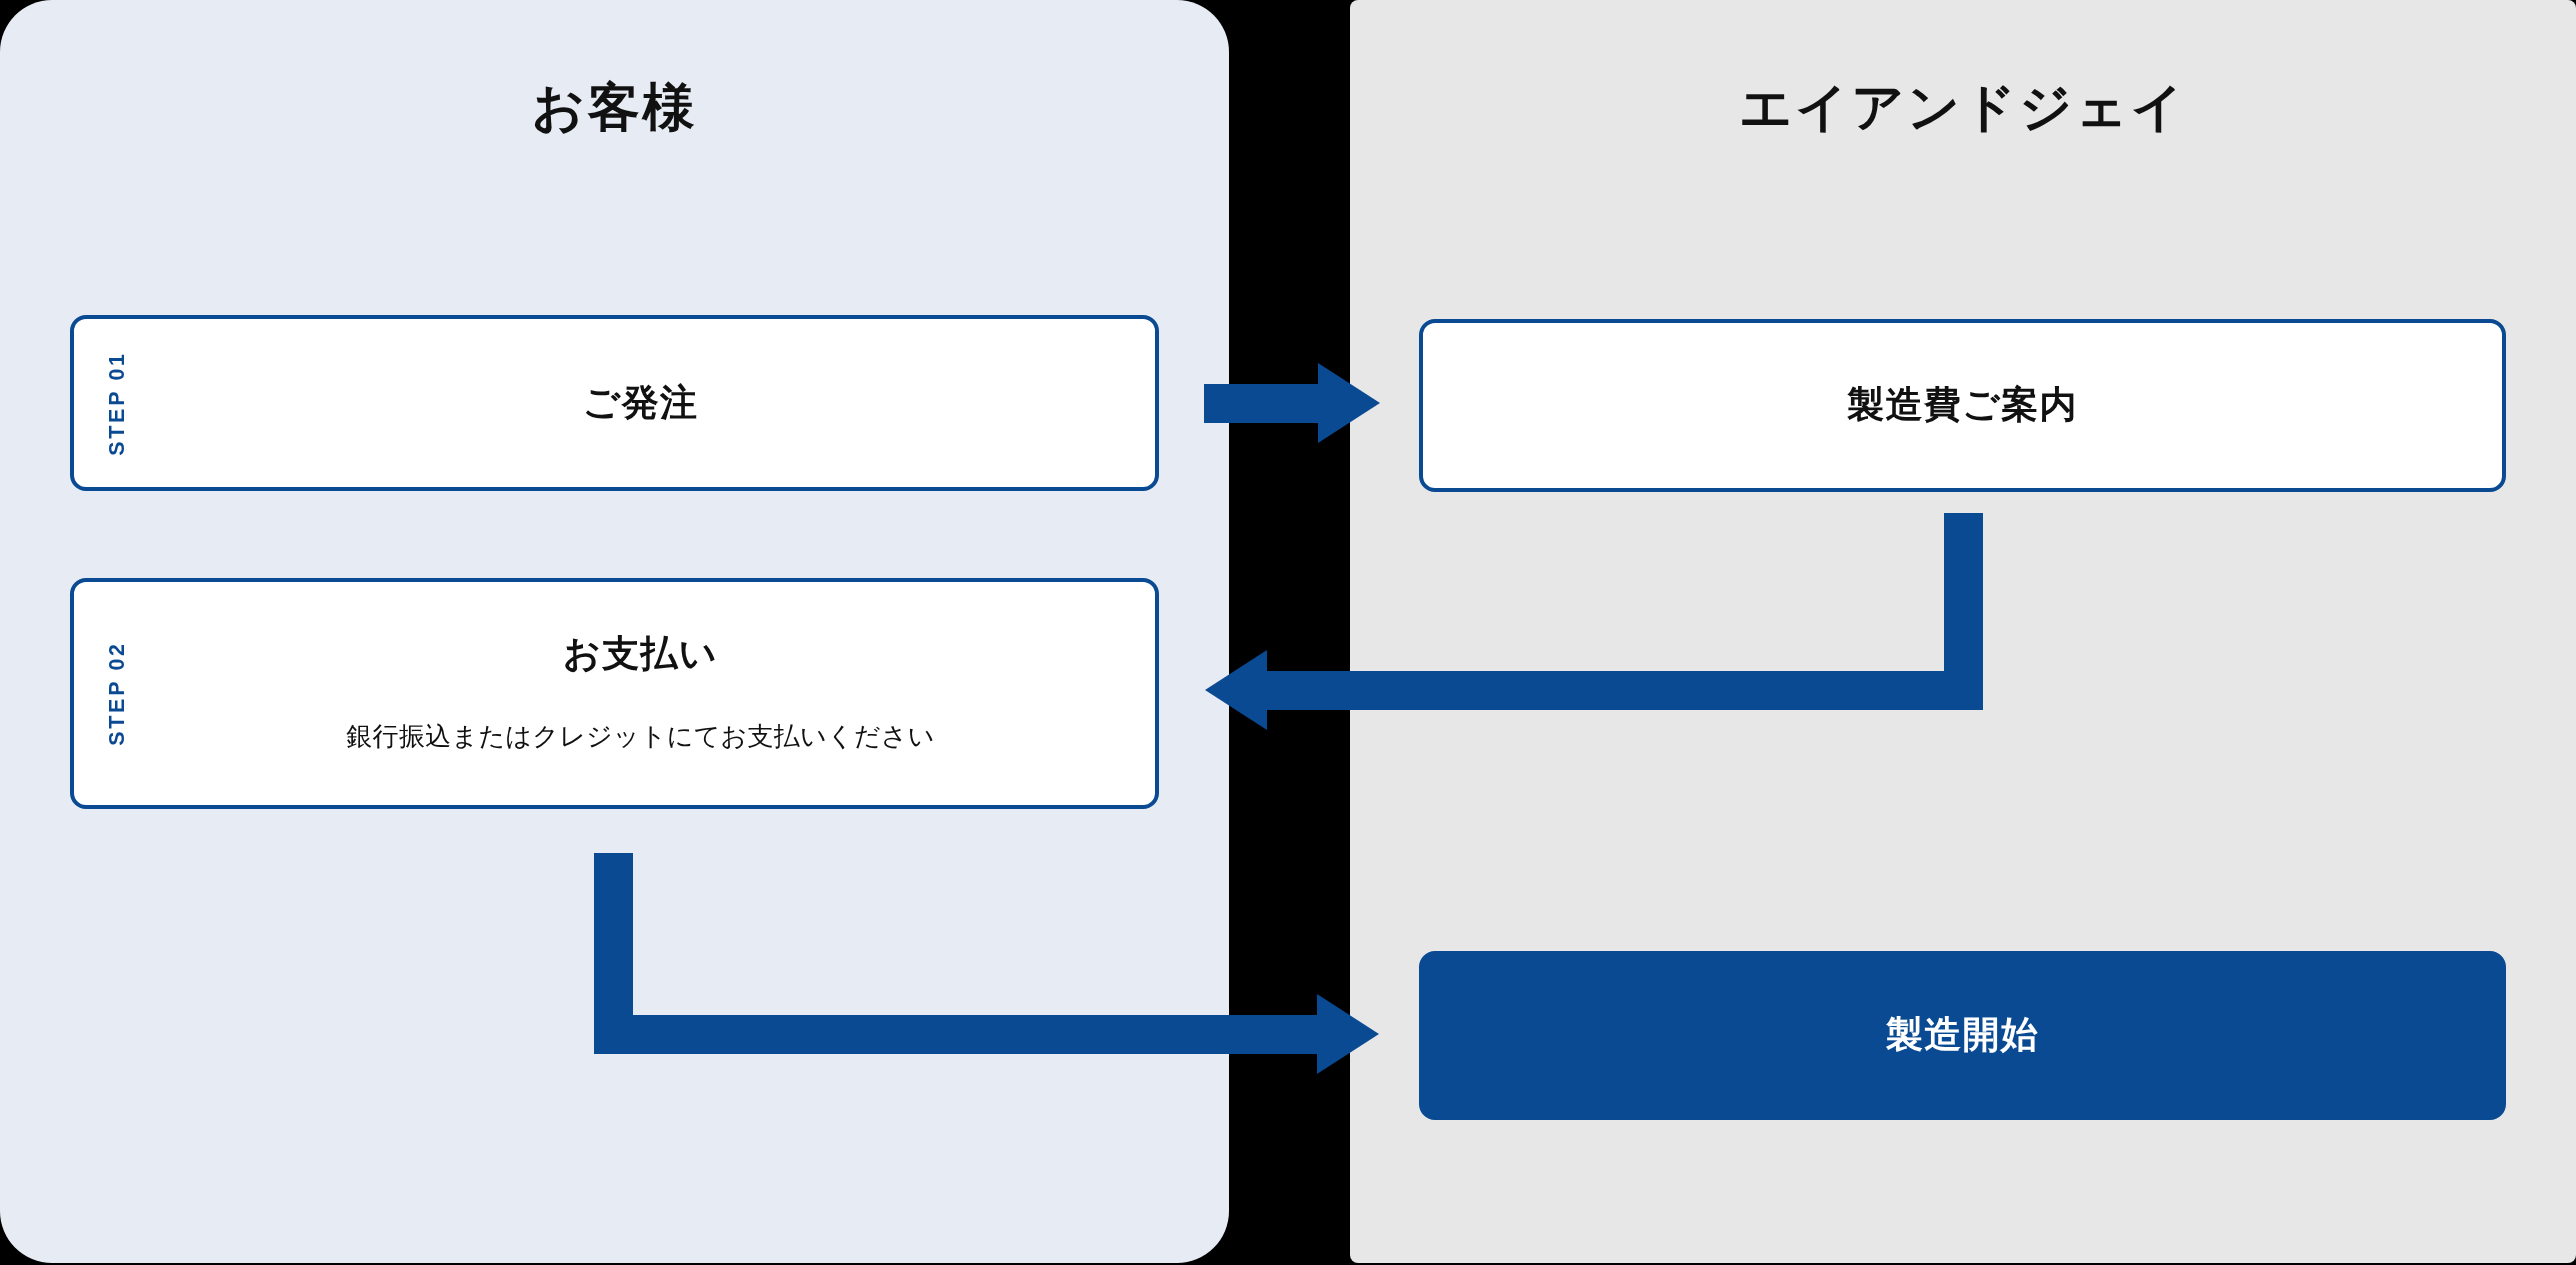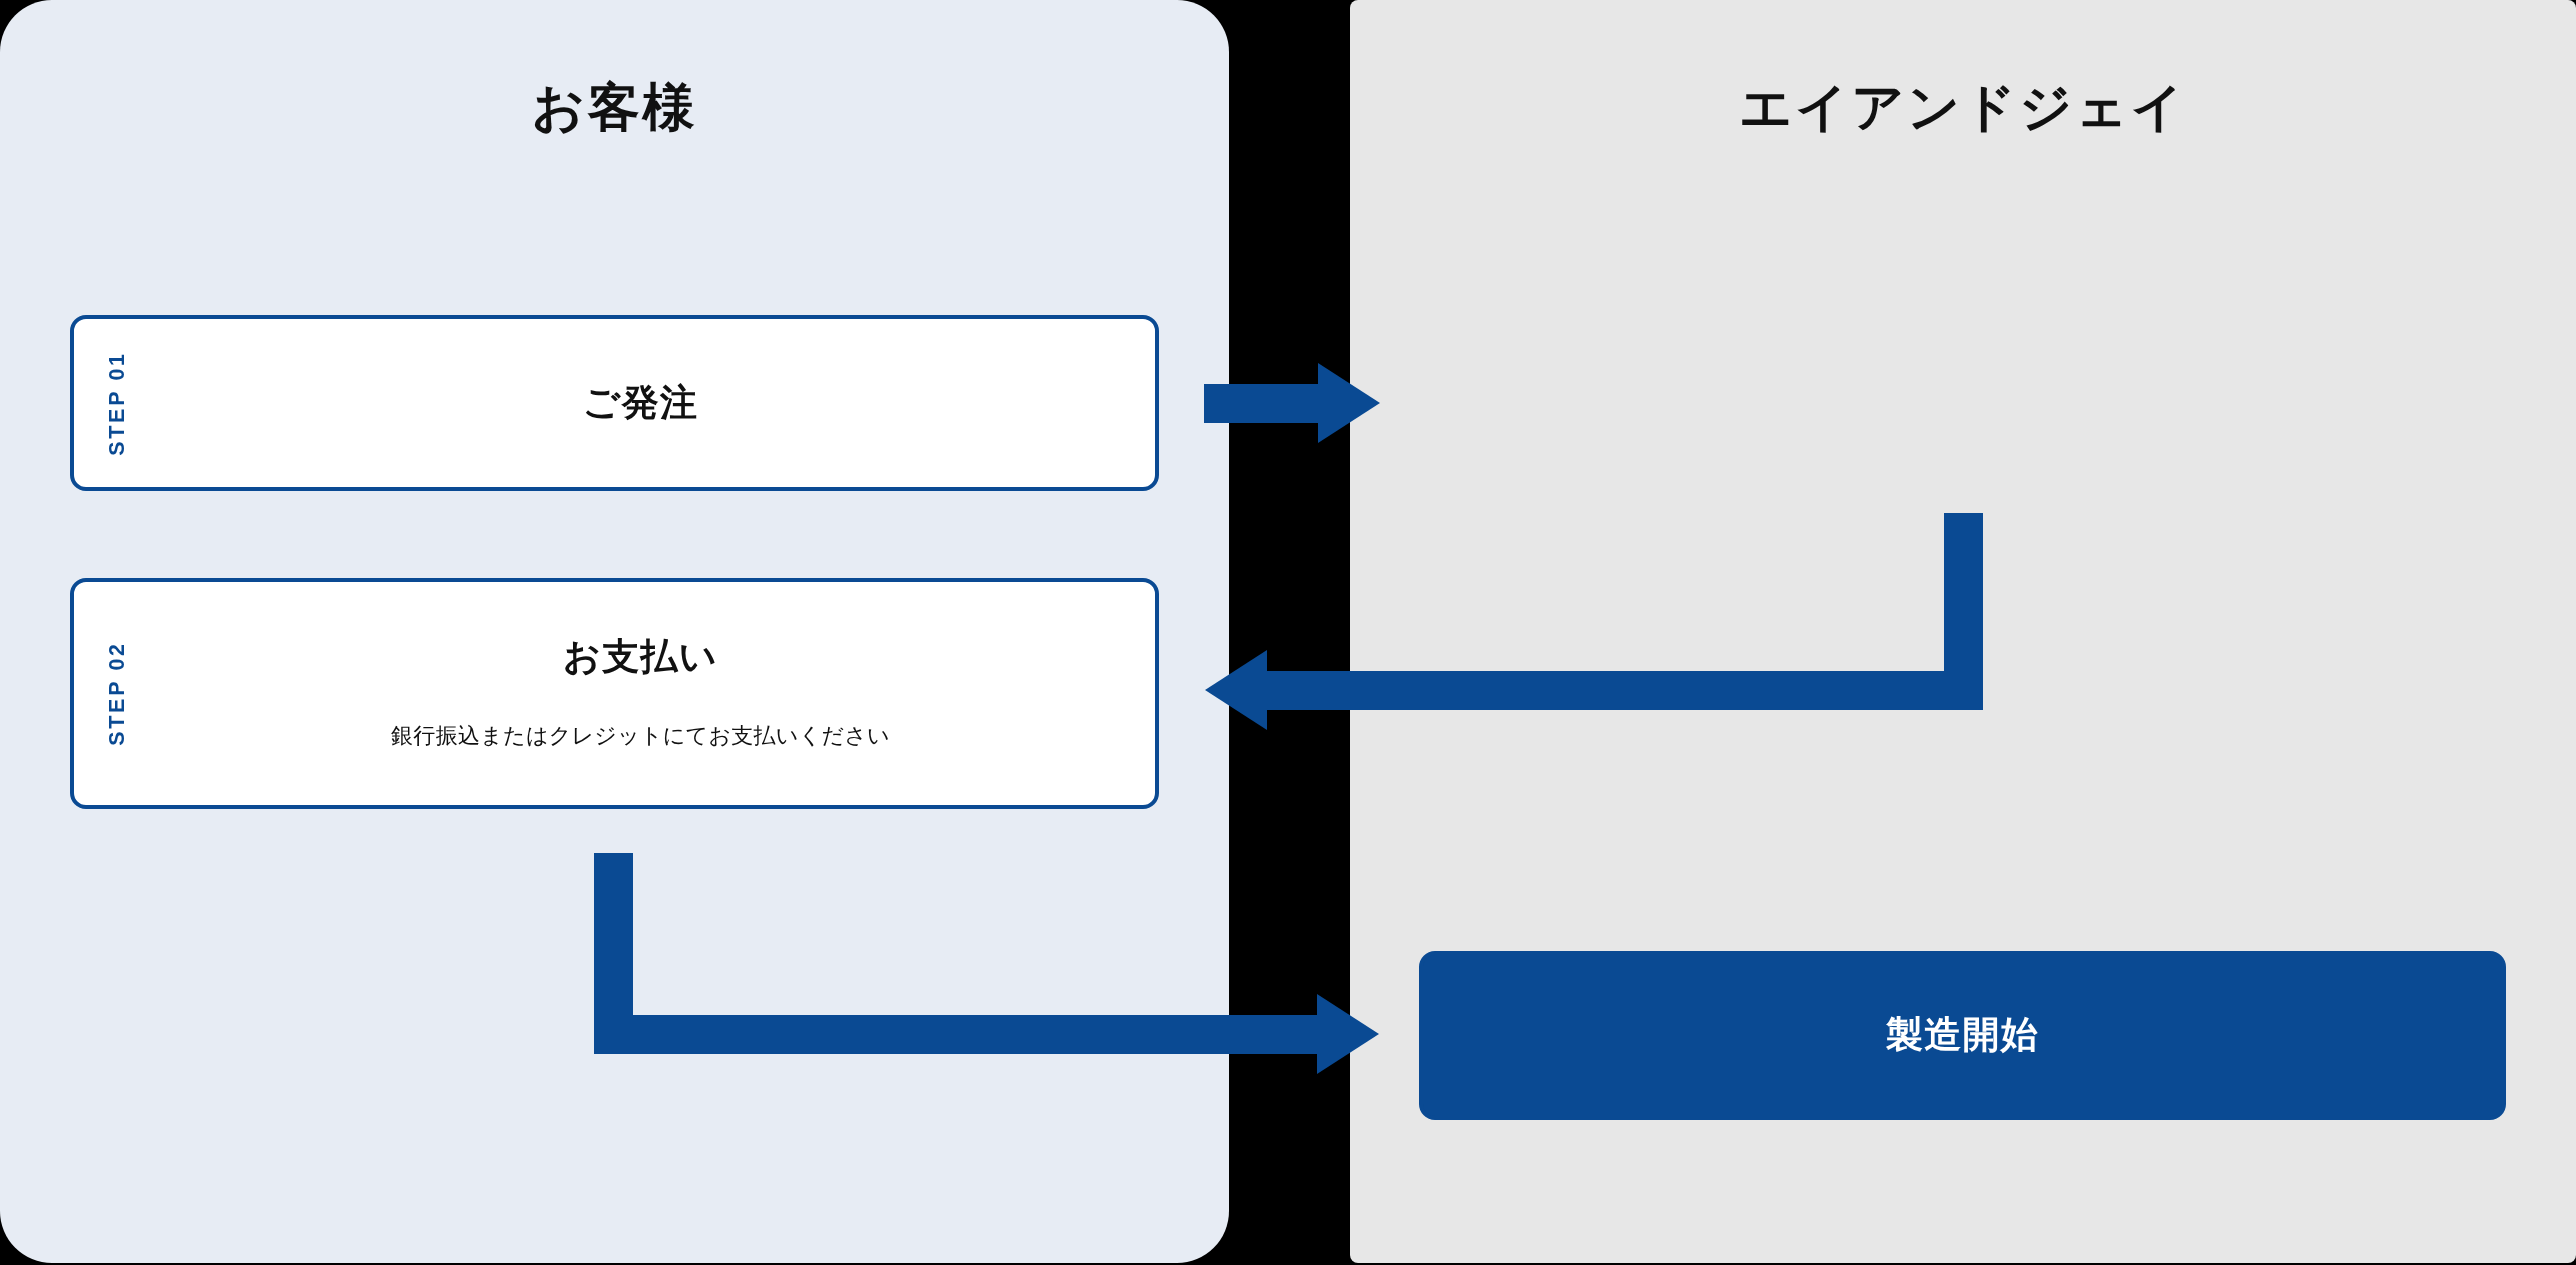--- a/index.html
+++ b/index.html
@@ -28,21 +28,21 @@
     box-sizing:border-box;padding:0 40px 0 92px;
   }
   .card.right-card .card-inner{padding:0 40px;}
 
   .card-title{
     font-size:37px;font-weight:700;color:#111;line-height:1.15;letter-spacing:1.3px;
     text-align:center;white-space:nowrap;
   }
   .card.filled .card-title{color:#fff;}
   .card-desc{
-    margin-top:44px;font-size:22px;font-weight:400;color:#111;
+    margin-top:44px;font-size:26px;font-weight:400;color:#111;
     line-height:1.3;letter-spacing:0.3px;text-align:center;white-space:nowrap;
   }
 
   .step-badge{
     position:absolute;left:0;top:0;height:100%;width:87px;
     display:flex;align-items:center;justify-content:center;
   }
   .step-badge span{
     transform:rotate(-90deg);transform-origin:center center;
     white-space:nowrap;font-size:21.5px;font-weight:700;color:#0a4a93;
@@ -79,20 +79,25 @@
       <div class="card-inner">
         <div class="card-title">お支払い</div>
         <div class="card-desc">銀行振込またはクレジットにてお支払いください</div>
       </div>
     </div>
   </div>
 
   <div class="panel right">
     <div class="panel-title">エイアンドジェイ</div>
 
+    <div class="card right-card" style="left:69px;top:319px;width:1087px;height:173px;">
+      <div class="card-inner">
+        <div class="card-title">製造費ご案内</div>
+      </div>
+    </div>
 
     <div class="card right-card filled" style="left:69px;top:951px;width:1087px;height:169px;">
       <div class="card-inner">
         <div class="card-title">製造開始</div>
       </div>
     </div>
   </div>
 
   <div class="arrow">
     <div class="shaft" style="left:1204px;top:384px;width:117px;height:39px;"></div>

